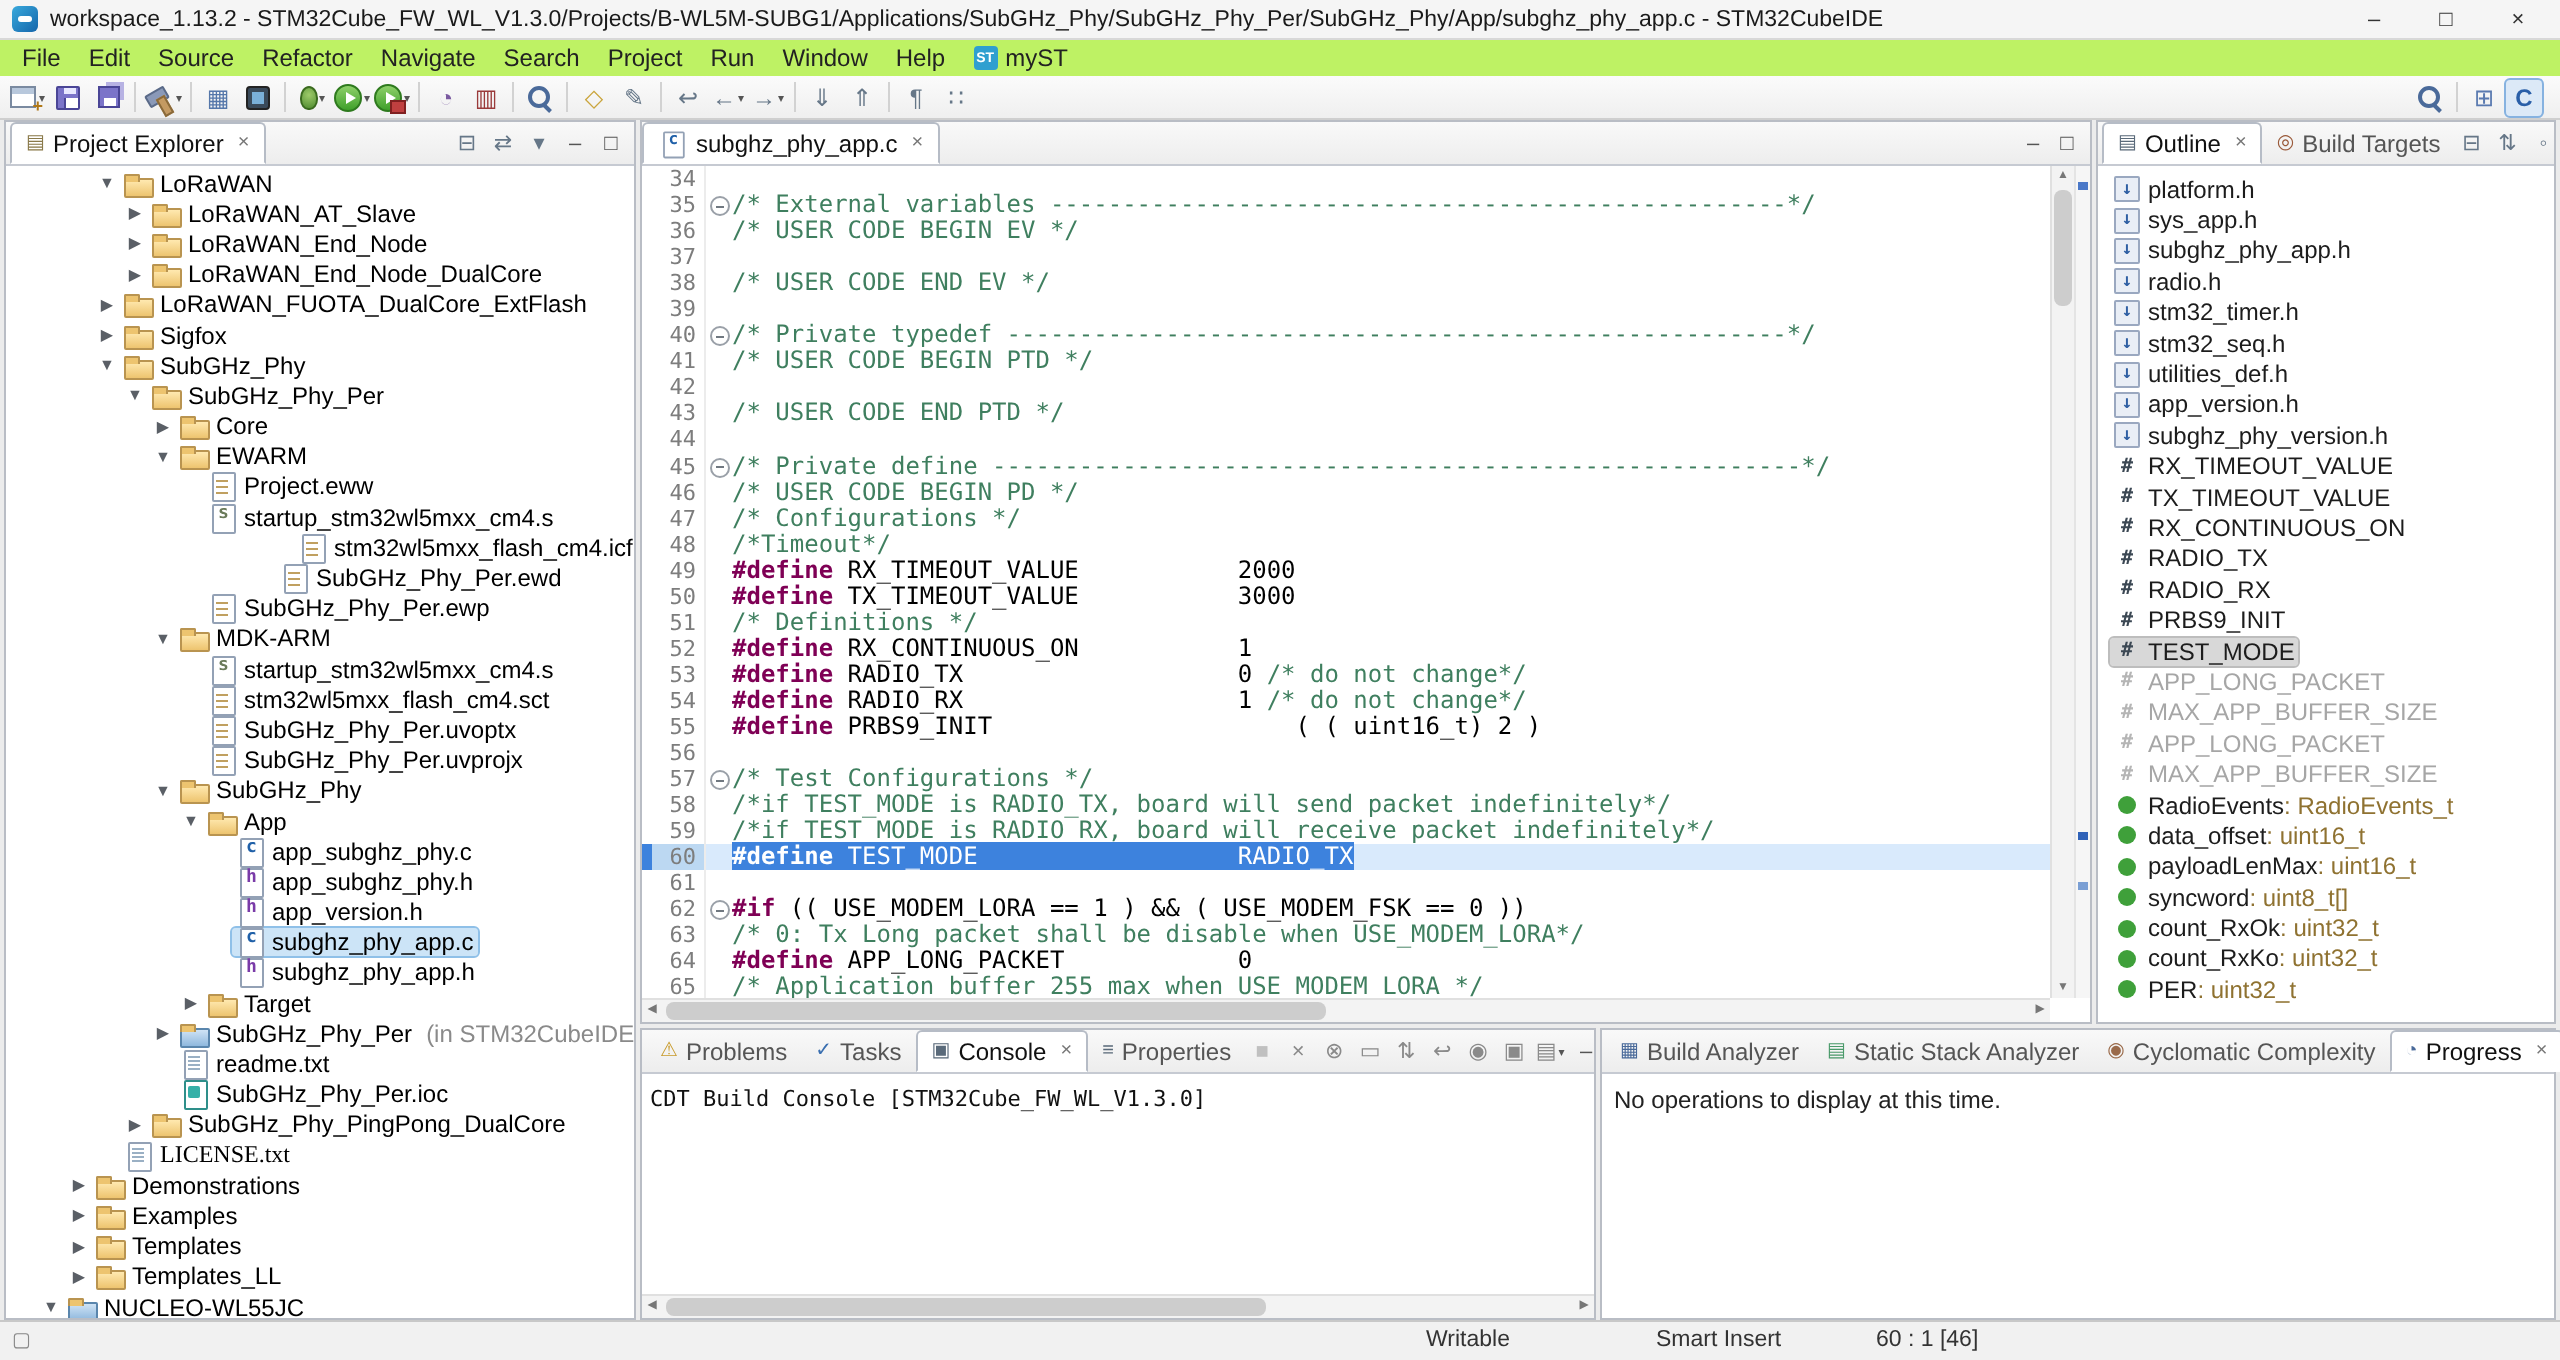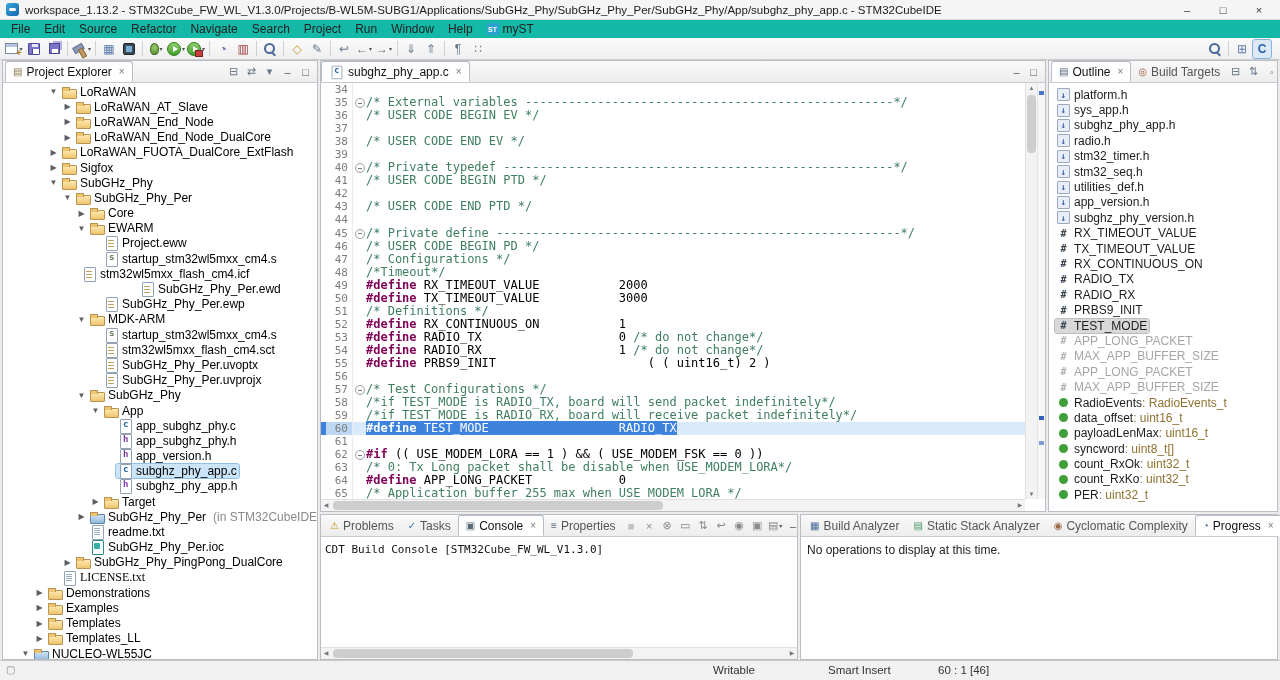--- a/index.html
+++ b/index.html
@@ -8,21 +8,21 @@
 
 
 .titlebar{position:absolute;left:0;top:0;width:1280px;height:20px;background:#f5f5f5;border-bottom:1px solid #d8d8d8;display:flex;align-items:center;padding:0 6px}
 .app-icon{width:13px;height:13px;border-radius:3px;background:linear-gradient(135deg,#39a9dc,#1566ab);margin-right:6px;flex:none;position:relative}
 .app-icon::after{content:"";position:absolute;left:3px;top:5px;width:7px;height:3px;background:#fff;border-radius:2px}
 .title-text{font-size:11.5px;color:#1a1a1a;white-space:nowrap;overflow:hidden}
 .win-controls{margin-left:auto;display:flex;gap:22px;padding-right:8px}
 .wc{font-size:11px;color:#333;width:14px;text-align:center;cursor:default}
 
 
-.menubar{position:absolute;left:0;top:20px;width:1280px;height:18px;background:#14b8a6;display:flex;align-items:center;padding-left:4px}
+.menubar{position:absolute;left:0;top:20px;width:1280px;height:18px;background:#bef264;display:flex;align-items:center;padding-left:4px}
 .menu-item{padding:1px 7px;color:#222;display:inline-flex;align-items:center;gap:4px}
 .menu-ic{width:12px;height:12px;border-radius:2px;background:#2f9fd0;color:#fff;font:bold 7px "Liberation Sans",sans-serif;display:inline-flex;align-items:center;justify-content:center}
 
 
 .toolbar{position:absolute;left:0;top:38px;width:1280px;height:22px;background:linear-gradient(#fbfbfb,#efefef);border-bottom:1px solid #cfcfcf;display:flex;align-items:center;padding:0 4px}
 .tb-left{display:flex;align-items:center;height:22px}
 .tb-right{margin-left:auto;display:flex;align-items:center;height:22px;padding-right:4px}
 .tbi{min-width:20px;height:20px;display:inline-flex;align-items:center;justify-content:center;border-radius:3px;position:relative;padding:0 1px}
 .tbi.pressed{background:#dce9f7;border:1px solid #86b2e0}
 .tb-sep{width:1px;height:15px;background:#d2d2d2;margin:0 3px}
@@ -379,21 +379,21 @@
           <span class="lbl">Project.eww</span>
         </span>
       </div>
       <div class="trow" style="padding-left: 86px;">
         <span class="arr"></span>
         <span class="hl">
           <span class="ti sfile"></span>
           <span class="lbl">startup_stm32wl5mxx_cm4.s</span>
         </span>
       </div>
-      <div class="trow" style="padding-left: 64px;">
+      <div class="trow" style="padding-left: 118px; margin-left: 13px;">
         <span class="arr"></span>
         <span class="hl">
           <span class="ti genfile"></span>
           <span class="lbl">stm32wl5mxx_flash_cm4.icf</span>
         </span>
       </div>
       <div class="trow" style="padding-left: 86px; margin-left: 36px;">
         <span class="arr"></span>
         <span class="hl">
           <span class="ti genfile"></span>

